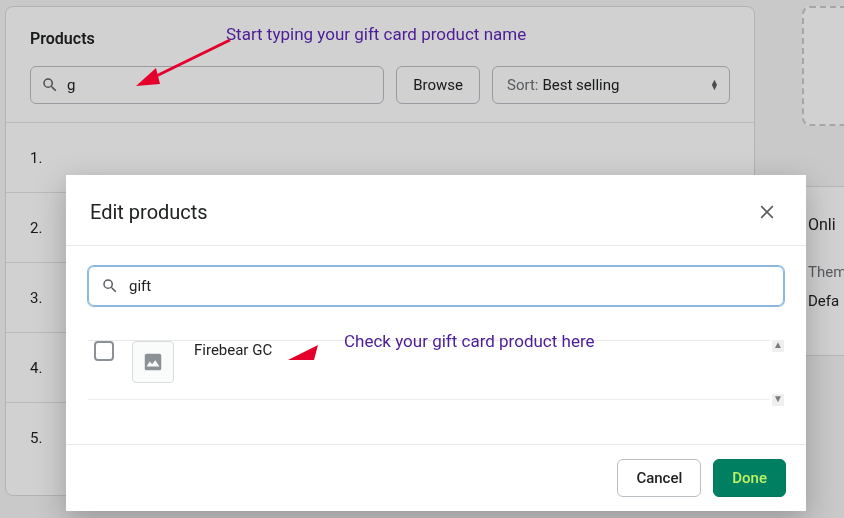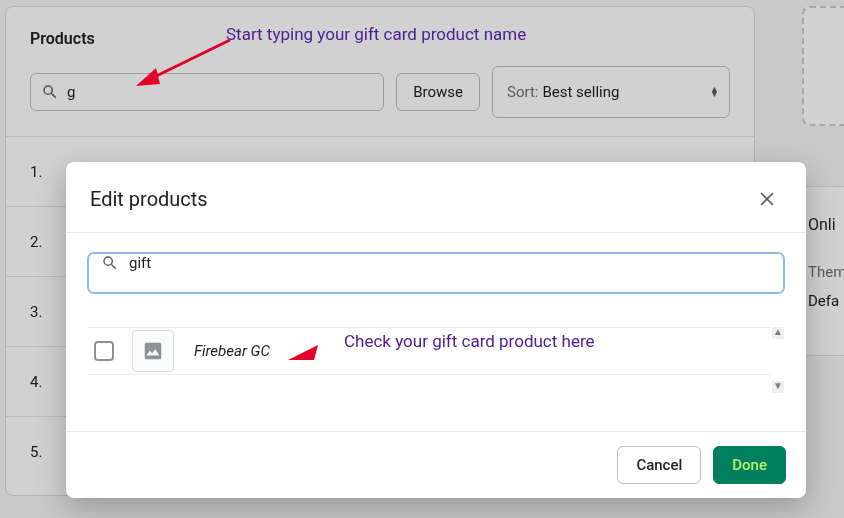--- a/index.html
+++ b/index.html
@@ -10,21 +10,21 @@
   .bg-panel {
     position: absolute; left: 5px; top: 6px; width: 750px; height: 490px;
     background: #fff; border:1px solid #d9dbdd; border-radius:8px;
   }
   .bg-title { font-size:16px; font-weight:600; color:#202223; padding:22px 24px 0 24px; }
   .bg-row { display:flex; gap:12px; padding: 18px 24px 18px 24px; align-items:center; }
   .bg-search { flex:1; display:flex; align-items:center; gap:8px; height:38px; border:1px solid #babfc4; border-radius:6px; padding:0 10px; background:#fff; }
   .bg-search svg { width:18px; height:18px; fill:#5c5f62; }
   .bg-search span { font-size:15px; color:#202223; }
   .bg-btn { height:38px; border:1px solid #babfc4; border-radius:6px; background:#fff; padding:16px 16px; font-size:15px; color:#202223; display:flex; align-items:center; }
-  .bg-sort { height:52px; border:1px solid #babfc4; border-radius:6px; background:#fff; padding:0 30px 0 14px; font-size:15px; color:#202223; display:flex; align-items:center; min-width:238px; position:relative; }
+  .bg-sort { height:38px; border:1px solid #babfc4; border-radius:6px; background:#fff; padding:0 30px 0 14px; font-size:15px; color:#202223; display:flex; align-items:center; min-width:238px; position:relative; }
   .bg-sort .muted { color:#6d7175; margin-right:4px;}
   .bg-sort .caret { position:absolute; right:10px; top:50%; transform:translateY(-50%); display:flex; flex-direction:column; line-height:5px; font-size:9px; color:#5c5f62;}
   .bg-list { border-top:1px solid #e1e3e5; }
   .bg-item { height:70px; display:flex; align-items:center; padding:0 24px; border-bottom:1px solid #e1e3e5; font-size:15px; color:#202223;}
   .bg-item:last-child { border-bottom:none;}
 
   .side-panel {
     position:absolute; left:802px; top:6px; width:42px; height:120px;
     border:2px dashed #c9cccf; border-left:2px dashed #c9cccf; border-radius:8px; background:#fff;
     border-right:none; border-top-right-radius:0; border-bottom-right-radius:0;
@@ -39,34 +39,34 @@
 
   
   .anno { position:absolute; color:#4c1d95; font-size:17px; font-weight:400; z-index:30;}
   .anno1 { left:226px; top:24px; }
   .anno2 { left:344px; top:331px; }
   .arrow-svg { position:absolute; left:134px; top:38px; z-index:30; width:100px; height:50px; }
   .tri { position:absolute; left:288px; top:342px; z-index:30; }
 
   
   .modal {
-    position:absolute; left:66px; top:162px; width:740px; height:336px;
-    background:#fff; border-radius:8px; box-shadow:0 10px 30px rgba(0,0,0,0.25);
+    position:absolute; left:66px; top:175px; width:740px; height:336px;
+    background:#fff; border-radius:0; box-shadow:0 10px 30px rgba(0,0,0,0.25);
     z-index:20; display:flex; flex-direction:column;
   }
   .m-head { display:flex; align-items:center; justify-content:space-between; padding:20px 22px 16px 24px; border-bottom:1px solid #e6e8ea;}
   .m-title { font-size:20px; font-weight:400; color:#202223; }
   .m-close { width:34px; height:34px; display:flex; align-items:center; justify-content:center; cursor:pointer; border-radius:6px; }
   .m-close svg { width:20px; height:20px; stroke:#5c5f62; stroke-width:2; }
   .m-body { padding:20px 22px 0 22px; flex:1; position:relative;}
-  .m-search { display:flex; align-items:flex-start; gap:10px; border:1px solid #8bb7e0; border-radius:6px; height:40px; padding:0 12px; box-shadow:0 0 0 1px #8bb7e0; }
+  .m-search { display:flex; align-items:center; gap:10px; border:1px solid #8bb7e0; border-radius:6px; height:40px; padding:0 12px; box-shadow:0 0 0 1px #8bb7e0; }
   .m-search svg { width:18px; height:18px; fill:#5c5f62; }
   .m-search input { border:none; outline:none; font-size:15px; flex:1; color:#202223; background:transparent; }
   .m-list-wrap { margin-top:34px; position:relative; height:66px; }
-  .m-list { border-top:1px solid #e6e8ea; border-bottom:1px solid #eceef0; height:48px; display:flex; align-items:center; padding:0 4px; margin-right:14px;font-style:italic;}
+  .m-list { border-top:1px solid #e6e8ea; border-bottom:1px solid #eceef0; height:60px; display:flex; align-items:flex-start; padding:0 4px; margin-right:14px;}
   .m-check { width:20px; height:20px; border:2px solid #8c9196; border-radius:4px; margin:0 18px 0 2px; }
   .m-thumb { width:42px; height:42px; border:1px solid #d9dbdd; border-radius:4px; display:flex; align-items:center; justify-content:center; margin-right:20px; background:#fafbfb;}
   .m-thumb svg { width:22px; height:22px; fill:#8c9196; }
   .m-pname { font-size:15px; color:#202223; }
   .m-scroll { position:absolute; right:0; top:0; height:66px; width:12px; display:flex; flex-direction:column; justify-content:space-between; align-items:center;}
   .m-scroll .ar { font-size:10px; color:#7a7d80; line-height:1; display:block; height:12px; background:#efefef; width:12px; text-align:center;}
   .m-foot { border-top:1px solid #e6e8ea; padding:14px 20px; display:flex; justify-content:flex-end; gap:12px;}
   .btn { height:38px; padding:0 18px; border-radius:6px; font-size:15px; display:flex; align-items:center; cursor:pointer; font-weight:500;}
   .btn-sec { background:#fff; border:1px solid #babfc4; color:#202223;margin-left:20px; }
   .btn-pri { background:#008060; border:1px solid #007a5c; color:#bef264; }

